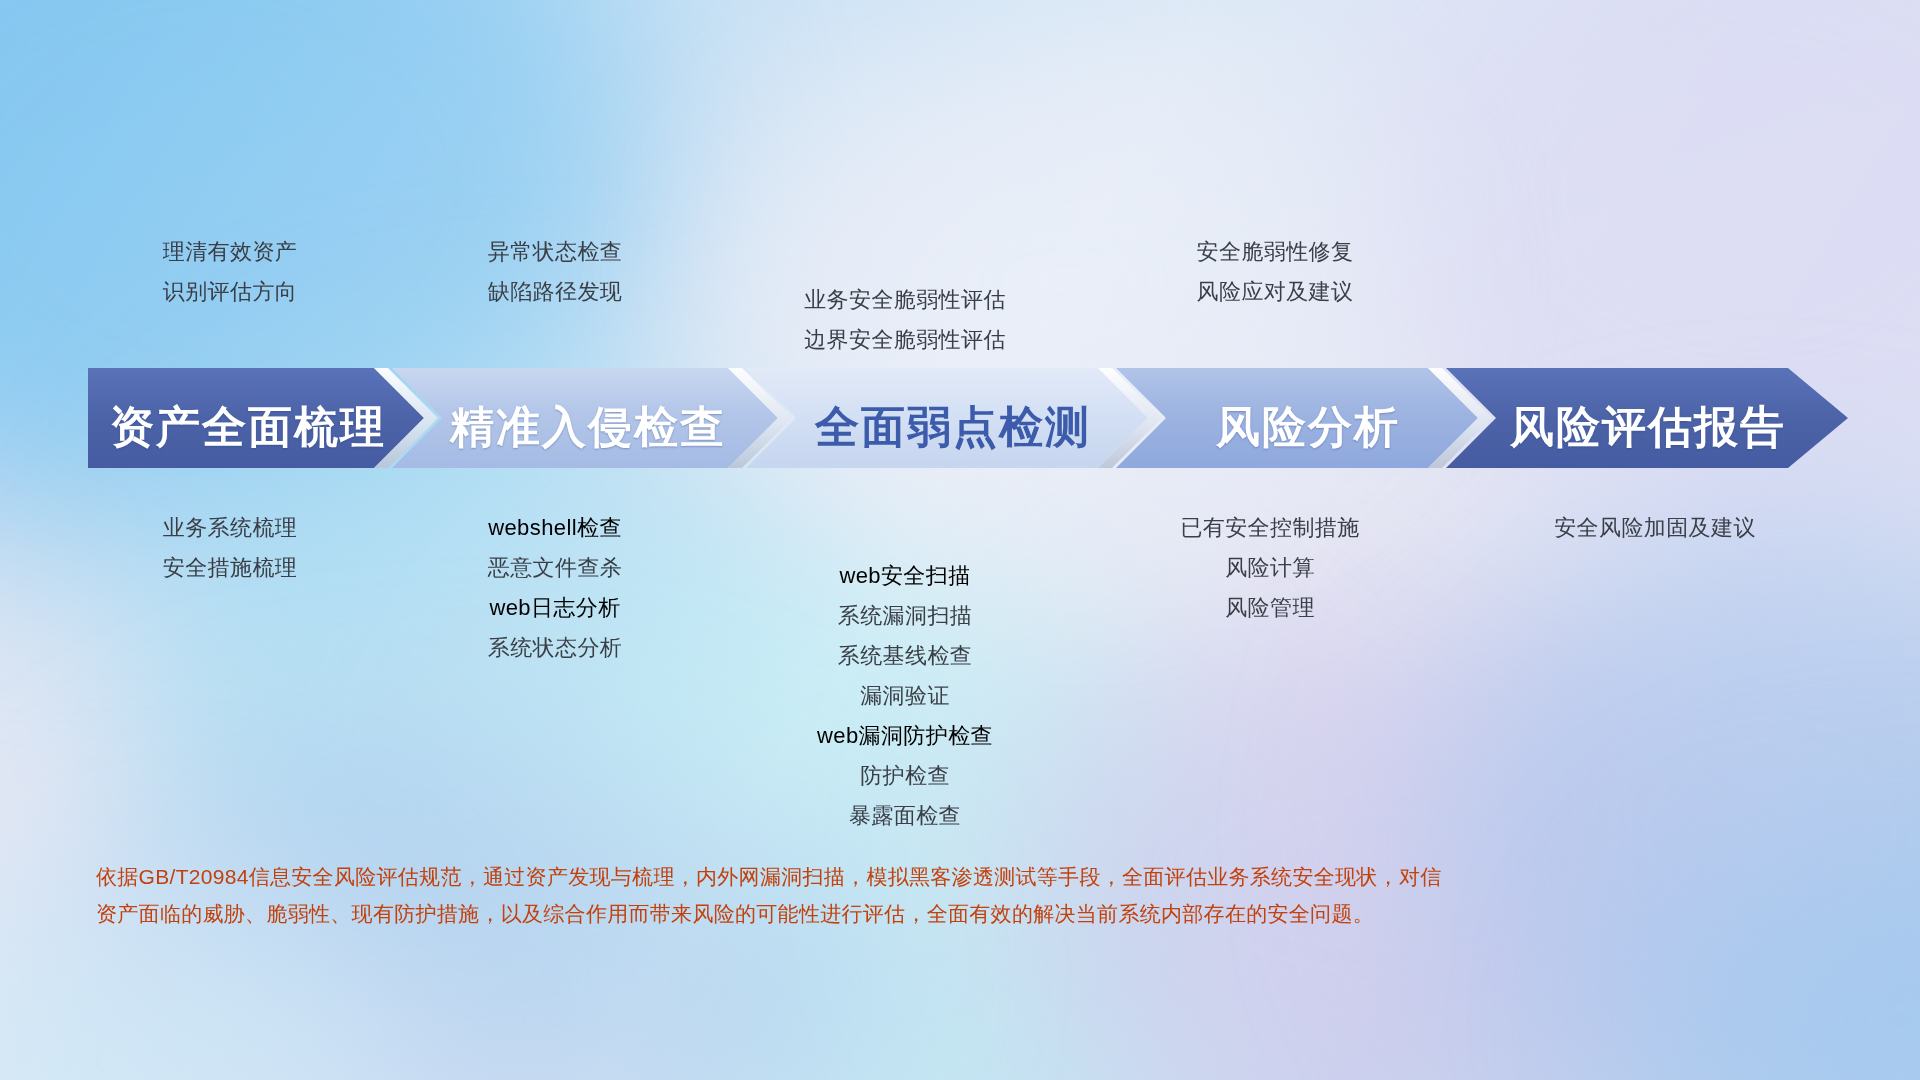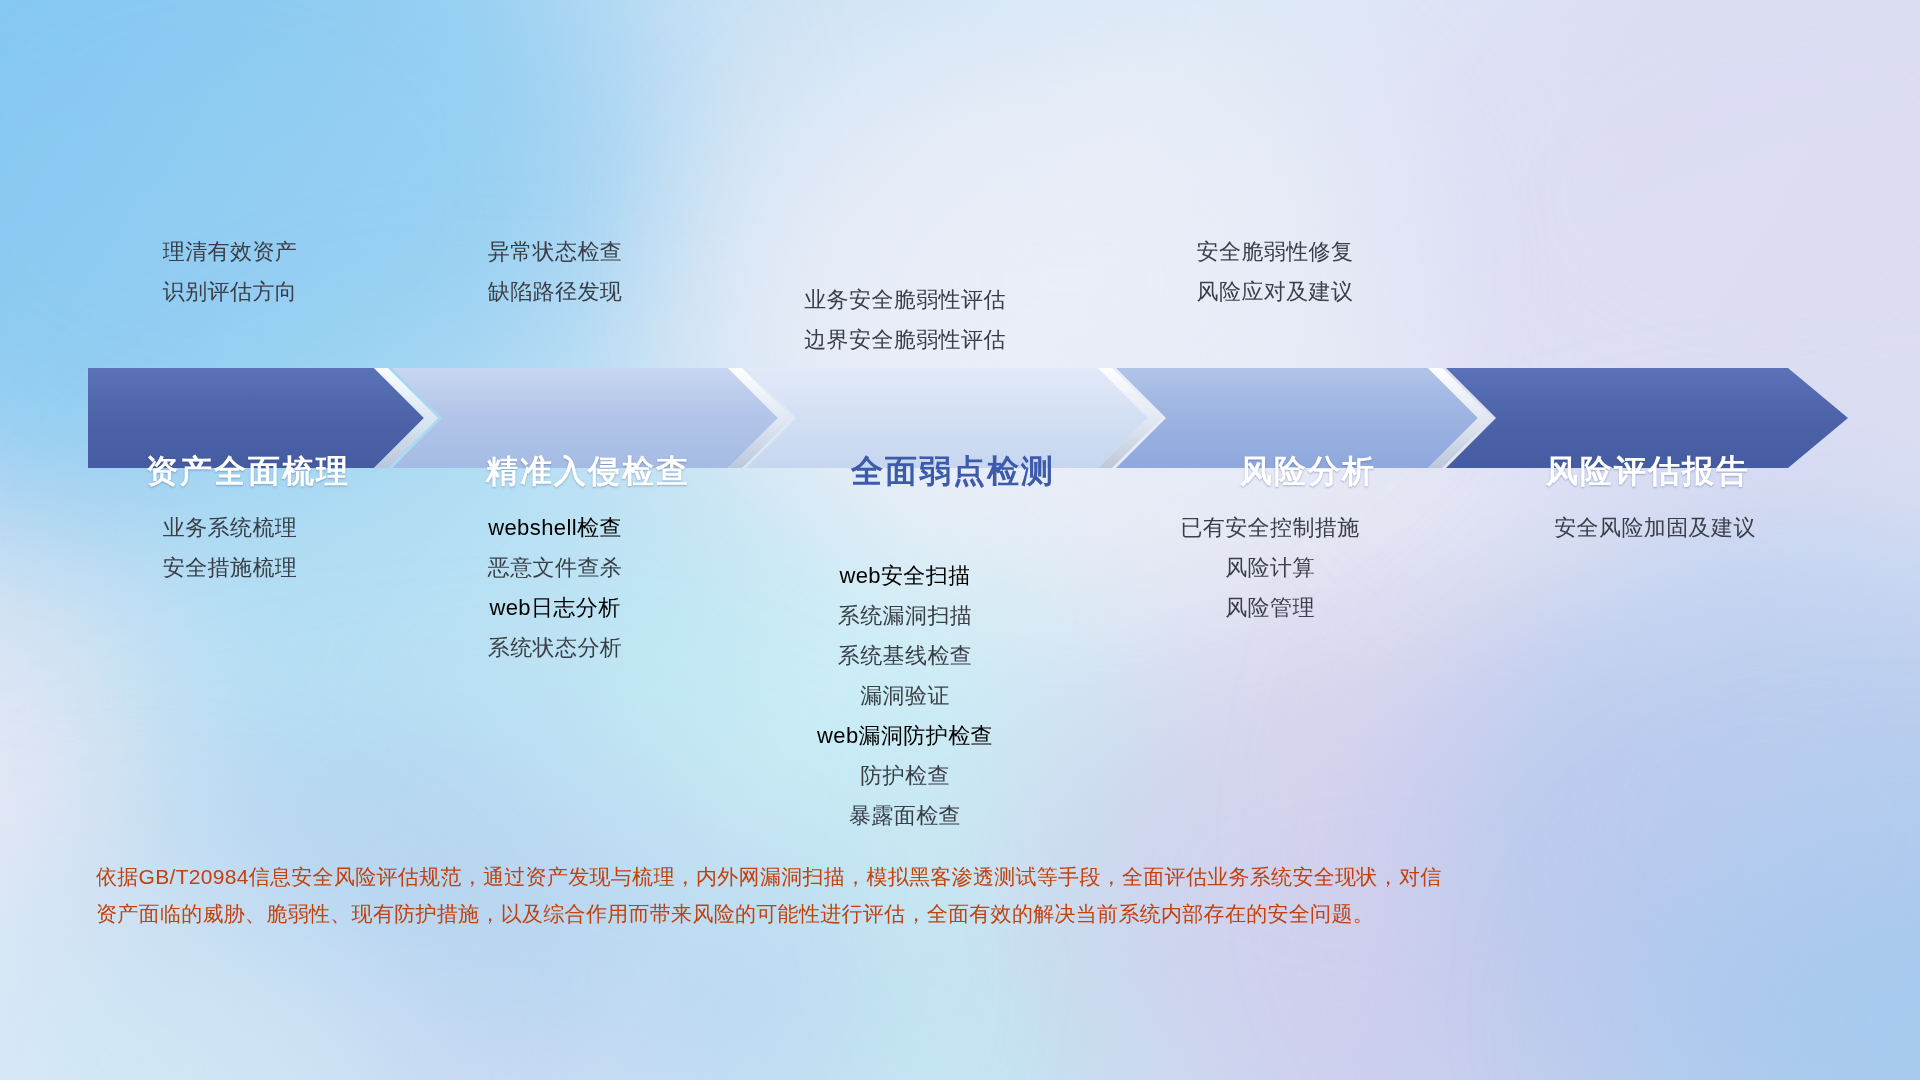--- a/index.html
+++ b/index.html
@@ -105,26 +105,25 @@
   }
   .band svg { display: block; width: 1760px; height: 100px; }
 
   .seg-label {
     position: absolute;
     top: 0;
     height: 119px;
     display: flex;
     align-items: center;
     justify-content: center;
-    font-size: 32px;
+    font-size: 44px;
     font-weight: 700;
     letter-spacing: 2px;
     white-space: nowrap;
     pointer-events: none;
-    margin-top: 44px;
   }
   .on-dark  { color: #ffffff; text-shadow: 0 1px 2px rgba(40,60,120,0.35); }
   .on-light { color: #3d5bab; }
 
   
   .footer {
     position: absolute;
     left: 96px;
     top: 858px;
     width: 1520px;

